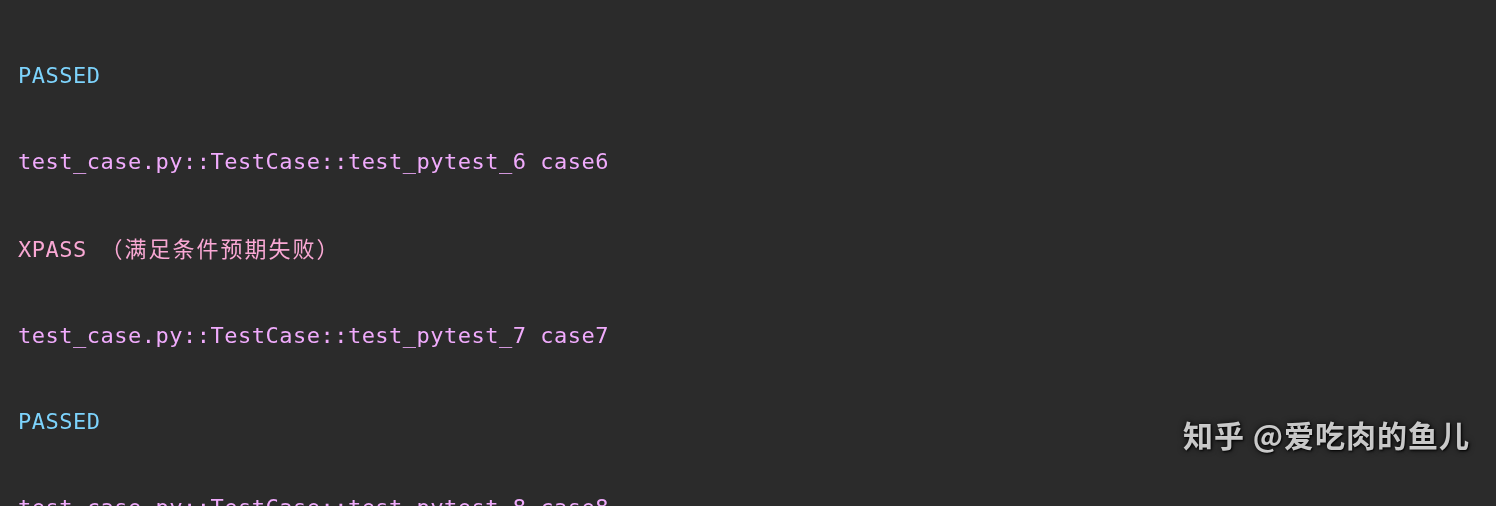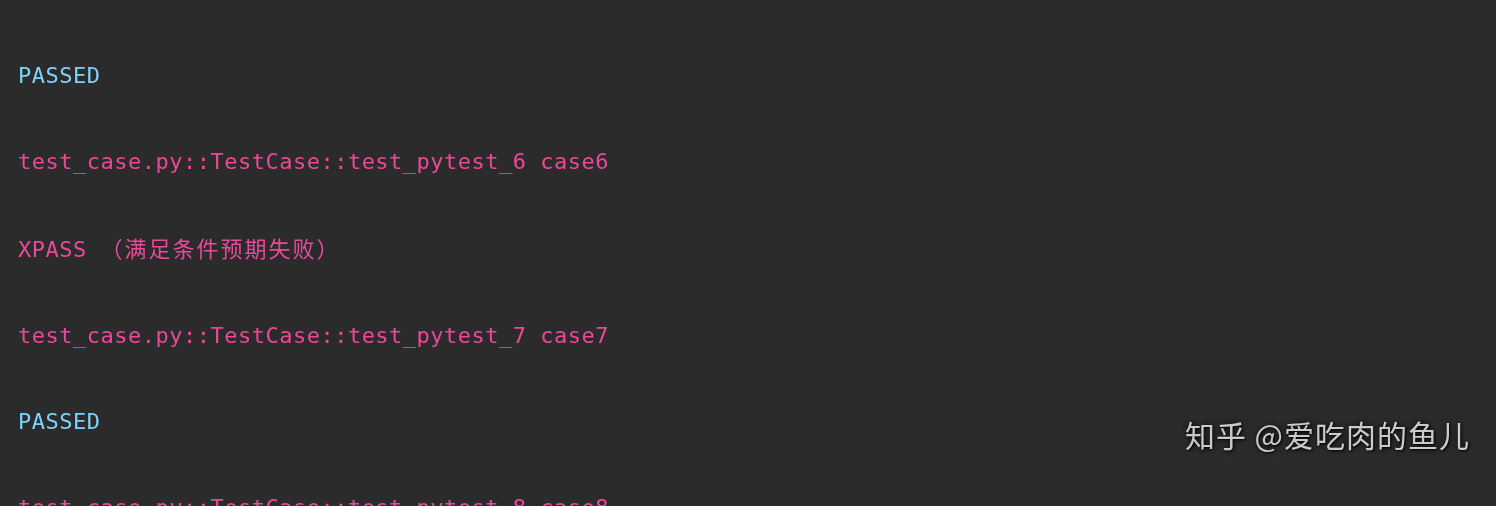--- a/index.html
+++ b/index.html
@@ -13,38 +13,38 @@
   }
   .terminal {
     padding: 12px 18px;
     line-height: 1.95;
     white-space: pre;
     color: #9e9e9e;
     letter-spacing: 0.5px;
   }
   .line { display: block; }
   .passed   { color: #7dd3fc; }
-  .xpass    { color: #ec4899; }
-  .testid   { color: #ec4899; }
+  .xpass    { color: #f9a8d4; }
+  .testid   { color: #f0abfc; }
 
   .cjk {
     font-family: "PingFang SC", "Microsoft YaHei", "Noto Sans CJK SC", sans-serif;
     letter-spacing: 2px;
     text-align: right;
   }
 
   .watermark {
     position: absolute;
     right: 26px;
     bottom: 50px;
     font-family: "PingFang SC", "Microsoft YaHei", "Noto Sans CJK SC", sans-serif;
     font-size: 30px;
     color: rgba(255,255,255,0.78);
     text-shadow: 0 0 6px rgba(0,0,0,0.8), 1px 1px 2px rgba(0,0,0,0.9);
-    font-weight: 400;
+    font-weight: 700;
     letter-spacing: 1px;
     pointer-events: none;
   }
 </style>
 </head>
 <body>
 
 <div class="terminal">
 <span class="line"><span class="passed">PASSED</span></span>
 <span class="line"><span class="testid">test_case.py::TestCase::test_pytest_6 case6</span></span>

